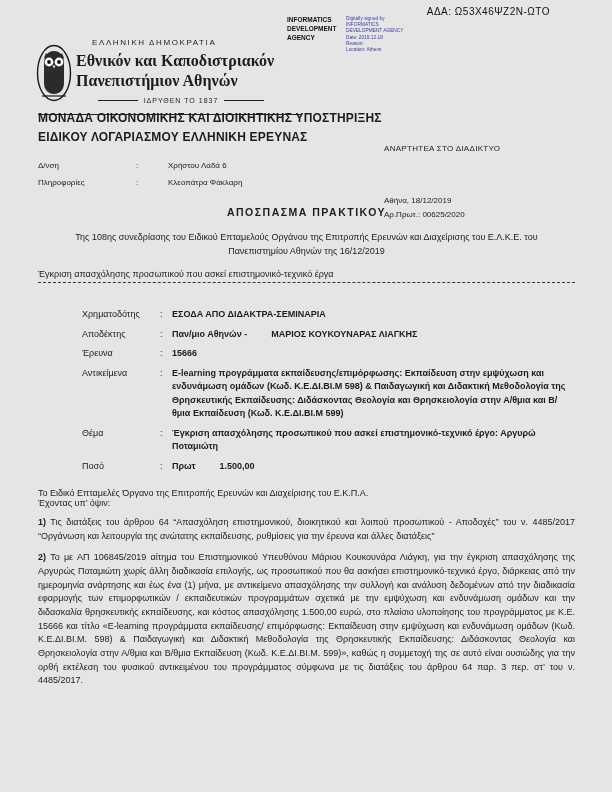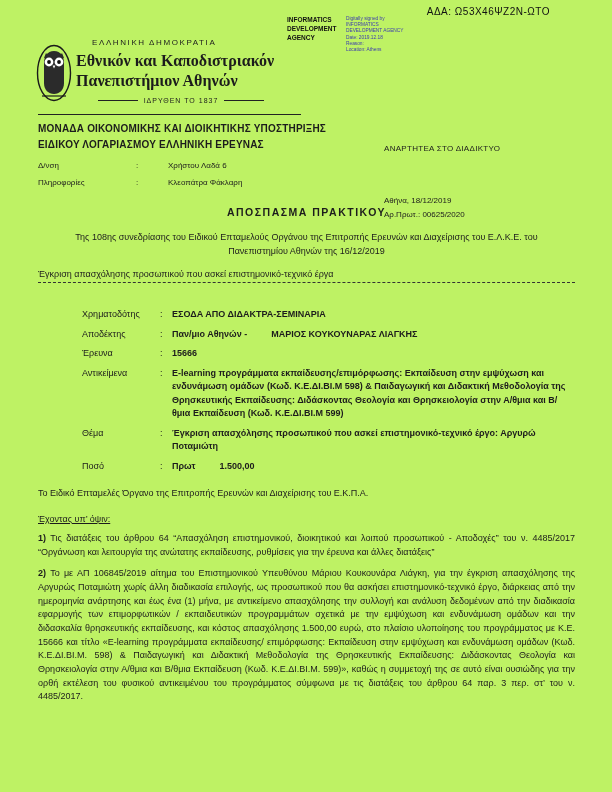--- a/index.html
+++ b/index.html
@@ -1,38 +1,38 @@
 <!DOCTYPE html>
 <html><head>
 <meta charset="utf-8">
 <style>
   * { margin:0; padding:0; box-sizing:border-box; }
   html,body { background:#ffffff; }
   .page {
     position:relative; width:612px; height:792px; margin:0 auto;
-    background:#bef264; color:#1c1c1c; overflow:hidden;
+    background:#e5e5e5; color:#1c1c1c; overflow:hidden;
     font-family:"Liberation Sans", sans-serif;
   }
   .ada { position:absolute; top:6px; right:62px; font-size:10px; letter-spacing:.5px; color:#111; }
 
   .sig { position:absolute; left:287px; top:16px; display:flex; gap:5px; }
   .sig-agency { width:54px; font-weight:bold; font-size:6.5px; line-height:1.35; color:#111; }
   .sig-lines { width:72px; font-size:4.8px; line-height:1.3; color:#3c3cae; }
 
   .logo { position:absolute; left:36px; top:44px; width:36px; height:58px; }
 
   .hdr-text { position:absolute; left:76px; top:38px; width:225px; }
   .republic { font-size:8px; letter-spacing:1.6px; margin-bottom:4px;padding-left:16px; }
   .uni { font-family:"Liberation Serif", serif; font-weight:bold; font-size:16px; line-height:1.28; }
   .founded-row { display:flex; align-items:center; justify-content:center; gap:6px; margin-top:5px; width:210px; }
   .fline { flex:0 0 40px; height:1px; background:#222; }
   .founded { font-size:7px; letter-spacing:1px; white-space:nowrap; }
   .hdr-rule { position:absolute; left:38px; top:114px; width:263px; height:1px; background:#222; }
 
-  .unit { position:absolute; left:38px; top:121px; font-size:10px; font-weight:bold; line-height:1.6; letter-spacing:.2px; }
+  .unit { position:absolute; left:38px; top:109px; font-size:12px; font-weight:bold; line-height:1.6; letter-spacing:.2px; }
 
   .contact { position:absolute; left:38px; top:158px; font-size:8px; line-height:2.1; }
   .c-row { display:flex;gap:24px; }
   .c-label { width:68px; }
   .c-colon { width:14px; text-align:center; }
 
   .right-block { position:absolute; left:384px; top:144px; font-size:8px; }
   .anartitea { letter-spacing:.3px; margin-bottom:16px; }
   .city-date { margin-bottom:5px;margin-top:43px; }
 
@@ -43,21 +43,21 @@
   .dashes { margin-top:3px; border-bottom:1.5px dashed #333; height:1px; }
 
   .details { margin-top:25px; font-size:9px; }
   .d-row { display:flex; margin-bottom:6px; line-height:1.5; }
   .d-label { flex:0 0 78px;margin-left:44px; }
   .d-colon { flex:0 0 12px; }
   .d-value { flex:1;font-weight:bold; }
   .gap2 { margin-left:24px; }
 
   .org { margin-top:15px; font-size:9px; }
-  .having { margin-top:16px; font-size:9px;text-decoration:underline; }
+  .having { font-size:9px; }
   .item { margin-top:8px; font-size:9px; line-height:1.52; text-align:justify; }
   .num { font-weight:bold; }
 </style>
 </head>
 <body>
 
 <div class="page">
 
   <div class="ada">ΑΔΑ: Ω53Χ46ΨΖ2Ν-ΩΤΟ</div>
 

